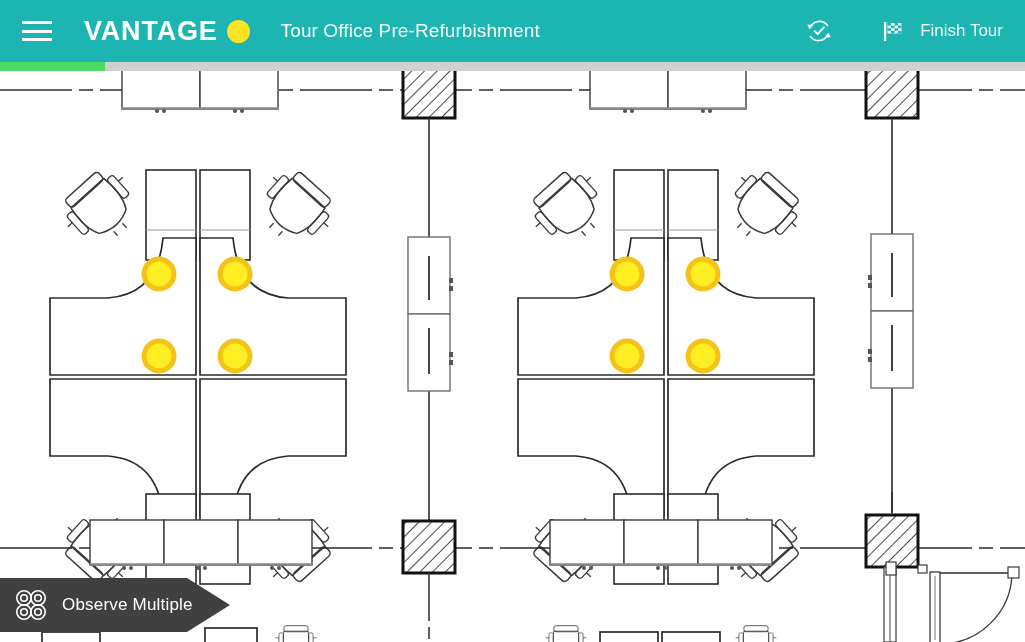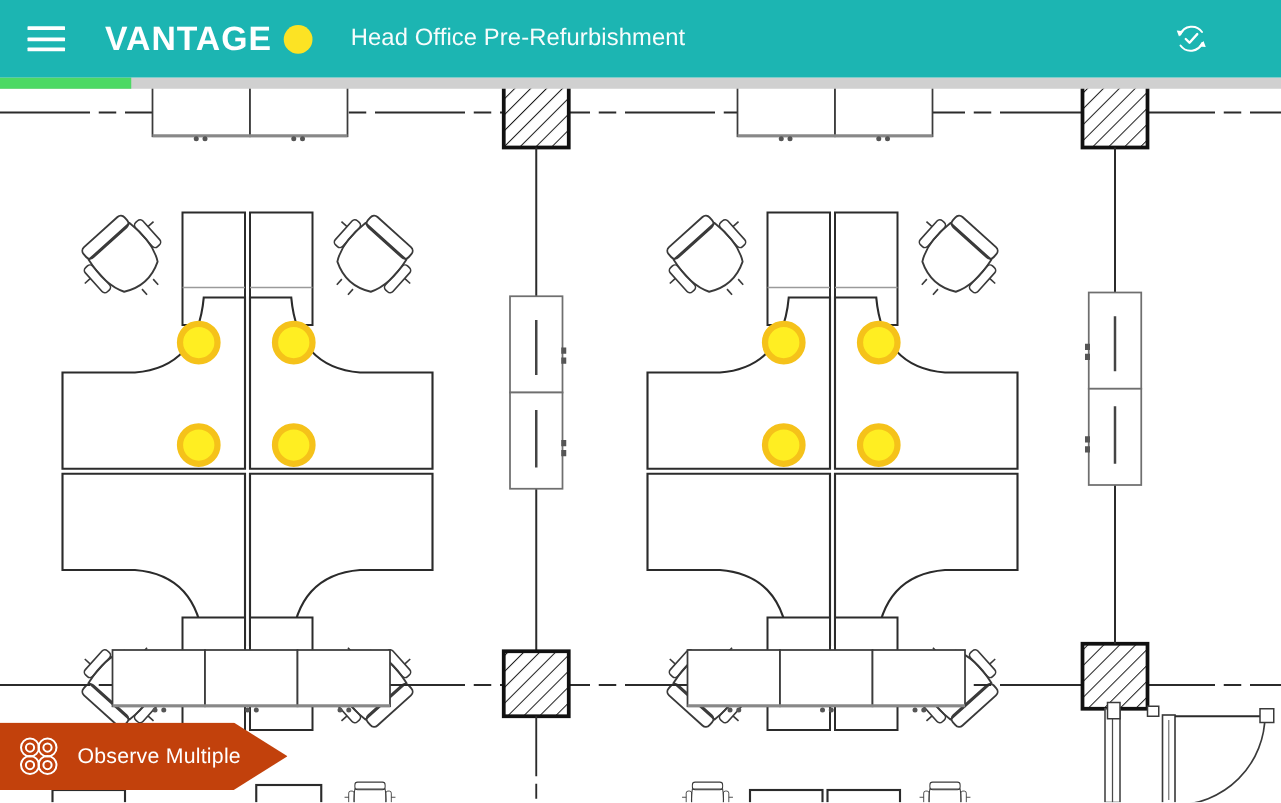--- a/index.html
+++ b/index.html
@@ -106,34 +106,51 @@
       <span></span>
       <span></span>
       <span></span>
     </div>
 
     <div id="brand">
       <span id="brand-vantage">VANTAGE</span>
       <span id="brand-dot" style="background: rgb(252, 227, 36);"></span>
     </div>
 
-    <div id="project-title">Head Office Pre-Refurbishment</div>
+    <div id="project-title">Tour Office Pre-Refurbishment</div>
 
     <div id="header-right">
 
       <div id="sync-btn">
         <svg width="30" height="30" viewBox="0 0 30 30">
           <path d="M6.2 11.6 A10 10 0 0 1 23.6 9.6" fill="none" stroke="#ffffff" stroke-width="1.6" stroke-linecap="round"></path>
           <path d="M23.8 18.4 A10 10 0 0 1 6.4 20.4" fill="none" stroke="#ffffff" stroke-width="1.6" stroke-linecap="round"></path>
           <polygon points="3.4,8.4 9.0,8.9 5.2,13.2" fill="#ffffff"></polygon>
           <polygon points="26.6,21.6 21.0,21.1 24.8,16.8" fill="#ffffff"></polygon>
           <polyline points="10.6,15.2 13.6,18.2 19.8,11.3" fill="none" stroke="#ffffff" stroke-width="1.9" stroke-linecap="round" stroke-linejoin="round"></polyline>
         </svg>
       </div>
 
+      <div id="finish-tour-btn">
+        <svg width="26" height="26" viewBox="0 0 26 26">
+          <rect x="3" y="4" width="2.2" height="19" fill="#ffffff"></rect>
+          <g>
+            <rect x="6.5" y="5" width="14" height="10.5" fill="#ffffff"></rect>
+            <rect x="6.5" y="5" width="3.5" height="2.6" fill="#1CB5B2"></rect>
+            <rect x="13.5" y="5" width="3.5" height="2.6" fill="#1CB5B2"></rect>
+            <rect x="10.0" y="7.6" width="3.5" height="2.6" fill="#1CB5B2"></rect>
+            <rect x="17.0" y="7.6" width="3.5" height="2.6" fill="#1CB5B2"></rect>
+            <rect x="6.5" y="10.2" width="3.5" height="2.6" fill="#1CB5B2"></rect>
+            <rect x="13.5" y="10.2" width="3.5" height="2.6" fill="#1CB5B2"></rect>
+            <rect x="10.0" y="12.8" width="3.5" height="2.7" fill="#1CB5B2"></rect>
+            <rect x="17.0" y="12.8" width="3.5" height="2.7" fill="#1CB5B2"></rect>
+          </g>
+        </svg>
+        <span id="finish-tour-label">Finish Tour</span>
+      </div>
 
     </div>
   </div>
 
   <div id="progress-track" style="background: rgb(208, 208, 208);">
     <div id="progress-fill" style="background: rgb(76, 217, 100);"></div>
   </div>
 
   <div id="floorplan">
     <svg width="1025" height="580" viewBox="0 0 1025 580">
@@ -356,21 +373,21 @@
         <g transform="translate(566,578) scale(0.55)">
             <use href="#chair"></use>
           </g>
         <g transform="translate(756,578) scale(0.55)">
             <use href="#chair"></use>
           </g>
       </g>
     </svg>
   </div>
 
-  <div id="observe-tab" style="background: #c2410c; margin-top: 44px;">
+  <div id="observe-tab" style="background: #404040; margin-top: 44px;">
     <span id="observe-icon">
       <svg width="34" height="34" viewBox="0 0 34 34">
         <circle cx="10" cy="10" r="7.2" fill="none" stroke="#ffffff" stroke-width="1.6"></circle>
         <circle cx="10" cy="10" r="3.3" fill="none" stroke="#ffffff" stroke-width="1.6"></circle>
         <circle cx="24" cy="10" r="7.2" fill="none" stroke="#ffffff" stroke-width="1.6"></circle>
         <circle cx="24" cy="10" r="3.3" fill="none" stroke="#ffffff" stroke-width="1.6"></circle>
         <circle cx="10" cy="24" r="7.2" fill="none" stroke="#ffffff" stroke-width="1.6"></circle>
         <circle cx="10" cy="24" r="3.3" fill="none" stroke="#ffffff" stroke-width="1.6"></circle>
         <circle cx="24" cy="24" r="7.2" fill="none" stroke="#ffffff" stroke-width="1.6"></circle>
         <circle cx="24" cy="24" r="3.3" fill="none" stroke="#ffffff" stroke-width="1.6"></circle>

